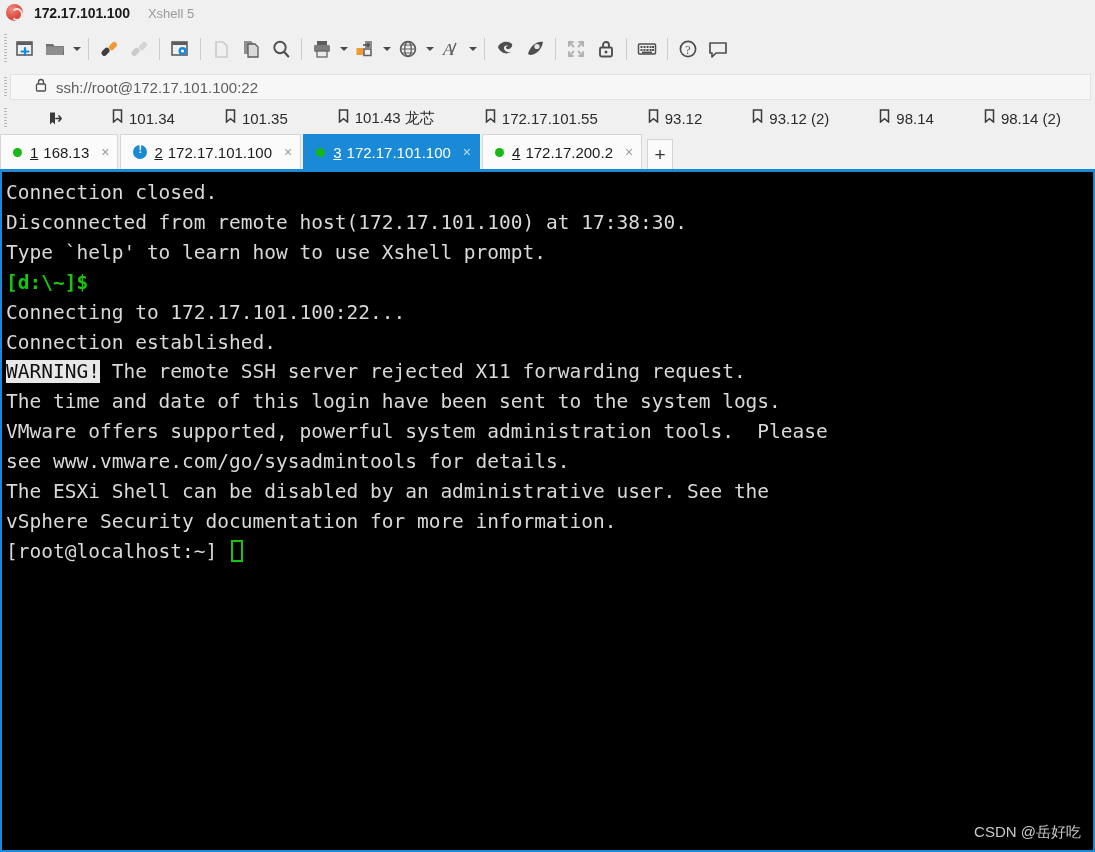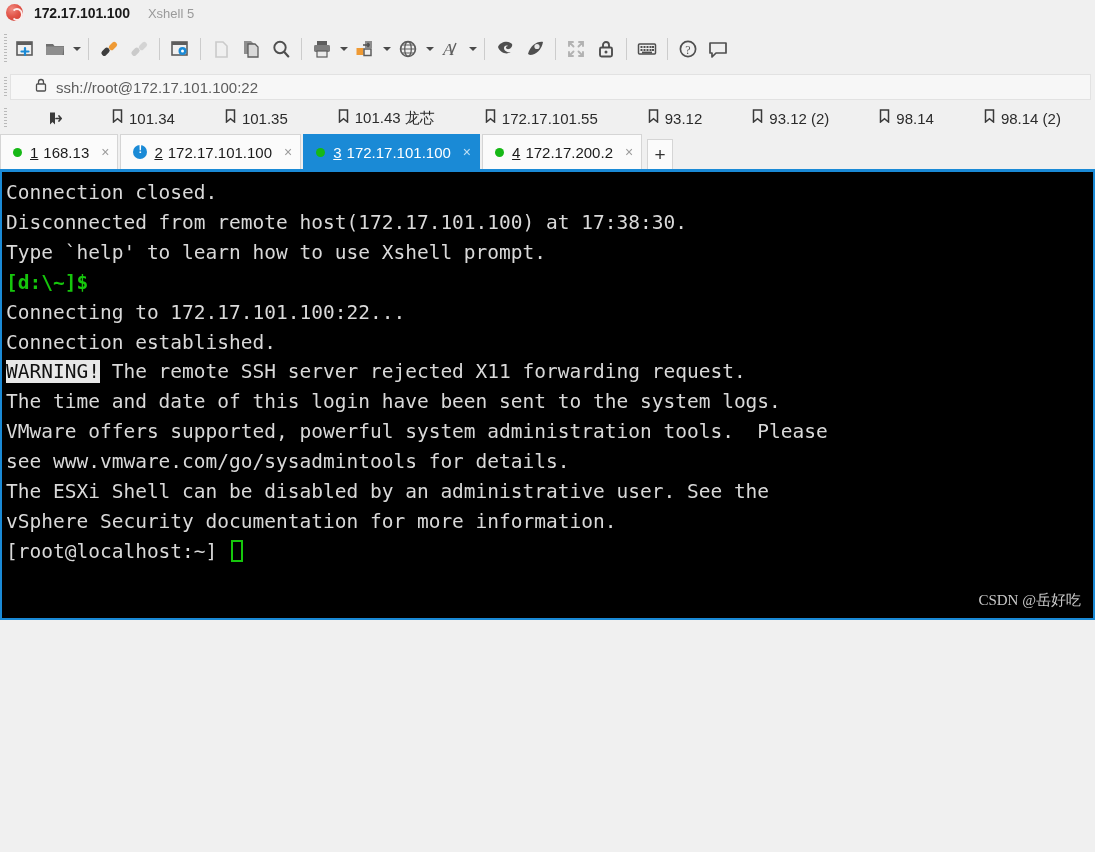--- a/index.html
+++ b/index.html
@@ -2,21 +2,21 @@
 <html><head>
 <meta charset="utf-8">
 <style>
   * { box-sizing: border-box; margin: 0; padding: 0; }
   html, body {
     width: 1095px; height: 852px;
     overflow: hidden;
     background: #f0f0f0;
     font-family: "Liberation Sans", sans-serif;
   }
-  #app { width: 1095px; height: 620px; display: flex; flex-direction: column; background:#f9a8d4; }
+  #app { width: 1095px; height: 852px; display: flex; flex-direction: column; background:#f9a8d4; }
 
   
   .titlebar {
     height: 26px; flex: 0 0 26px;
     display: flex; align-items: center;
     background: #f0f0f0;
     padding-left: 4px;
   }
   .app-logo {
     width: 22px; height: 20px; margin-right: 8px;
@@ -167,21 +167,21 @@
   }
   .term-line.green { color:#16c60c; font-weight:bold; }
   .inv { background:#e8e8e8; color:#111; }
   .cursor {
     display:inline-block; width:12px; height:22px;
     border:2px solid #16c60c; vertical-align:-4px; margin-left:2px;
   }
   .watermark {
     position:absolute; right:12px; bottom:8px;
     font-size:15px; color:#c9c9c9;
-    font-family:Liberation Serif, serif;
+    font-family:Liberation Sans, sans-serif;
   }
 </style>
 </head>
 <body>
 
 <div id="app">
 
   <div class="titlebar">
     <div class="app-logo">
         <span class="ring"></span>

